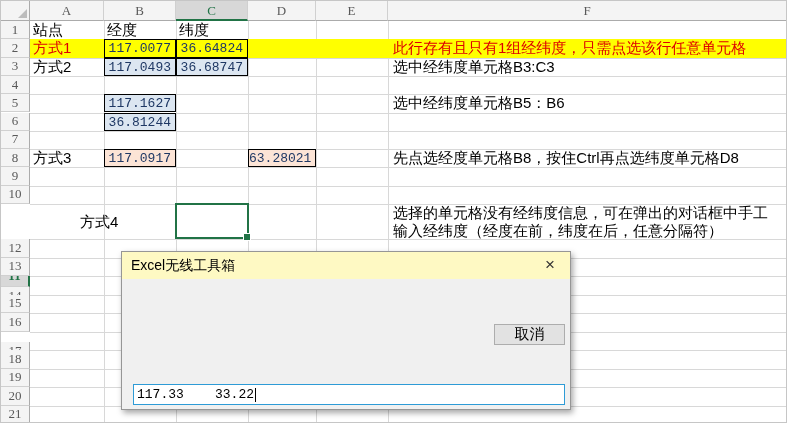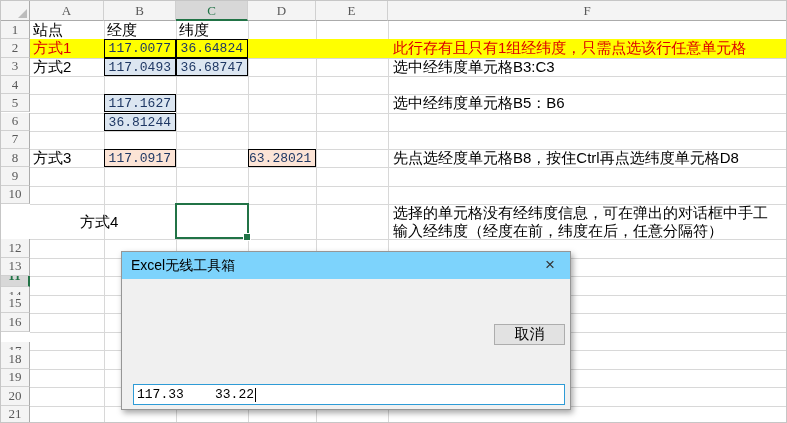--- a/index.html
+++ b/index.html
@@ -36,21 +36,21 @@
   .band{position:absolute;z-index:2;background:#ffff00;}
   .wrap{white-space:normal;line-height:17.5px;}
   .tallrow{line-height:35px;}
   
   .selection{position:absolute;z-index:4;box-sizing:border-box;border:2px solid #217346;background:transparent;}
   .sel-handle{position:absolute;right:-4px;bottom:-4px;width:6px;height:6px;background:#217346;border:1px solid #fff;}
   
   .dialog{position:absolute;left:120px;top:250px;width:450px;height:159px;z-index:10;
           box-sizing:border-box;background:#f0f0f0;border:1px solid #969696;
           box-shadow:2px 3px 6px rgba(0,0,0,0.35);}
-  .dlg-titlebar{position:absolute;left:0;top:0;right:0;height:27px;background:#7dd3fc;text-decoration:underline;}
+  .dlg-titlebar{position:absolute;left:0;top:0;right:0;height:27px;background:#fef9c3;text-decoration:underline;}
   .dlg-title{position:absolute;left:9px;top:0;line-height:27px;font-size:14px;color:#000;}
   .dlg-close{position:absolute;right:4px;top:0;width:32px;height:26px;text-align:center;
              line-height:26px;font-size:17px;color:#333;cursor:pointer;}
   .dlg-message{position:absolute;left:11px;top:36px;font-size:15px;color:#000;white-space:nowrap;}
   .dlg-btn{position:absolute;box-sizing:border-box;background:#e2e2e2;font-size:15px;color:#000;
            font-family:"Liberation Sans", sans-serif;padding:0;text-align:center;cursor:pointer;}
   .dlg-btn.ok{left:370px;top:41px;width:74px;height:24px;border:2px solid #0f6cbd;}
   .dlg-btn.cancel{left:372px;top:72px;width:71px;height:21px;border:1px solid #adadad;}
   .dlg-input{position:absolute;left:11px;top:132px;width:432px;height:21px;box-sizing:border-box;
              background:#fff;border:1px solid #2e9bd6;display:flex;align-items:center;cursor:text;}

